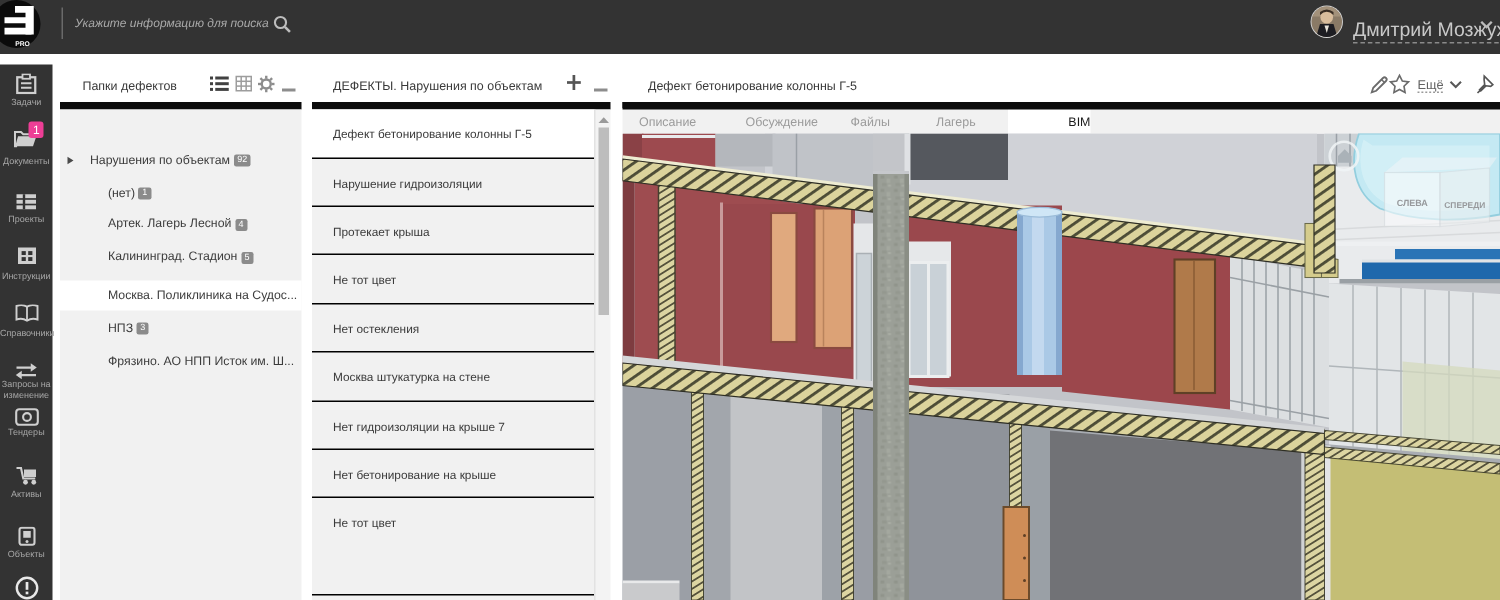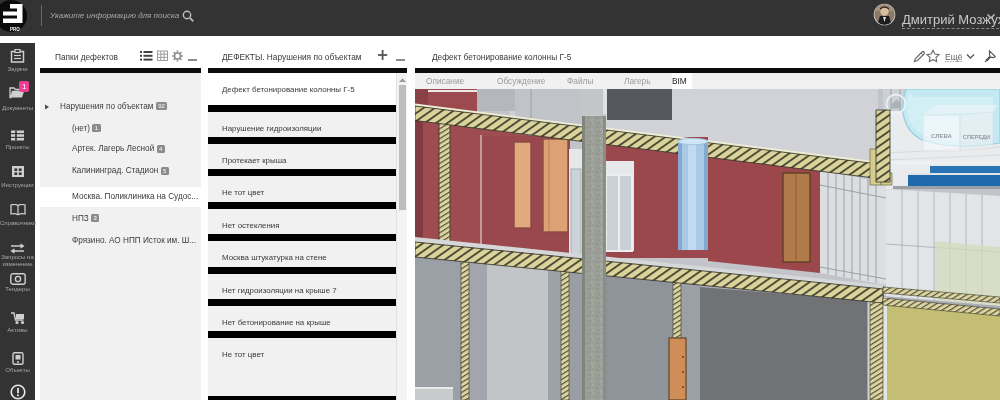--- a/index.html
+++ b/index.html
@@ -23,21 +23,21 @@
 .phead { position:absolute; left:0; top:0; right:0; height:25px; background:#fff; }
 .ptitle { position:absolute; top:9px; font-size:8.3px; color:#3a3a3a; white-space:nowrap; }
 .pbar { position:absolute; left:0; top:25px; right:0; height:5px; background:#0c0c0c; }
 #p2 { left:40px; width:161px; height:357px; }
 #p2body { position:absolute; left:0; top:30px; width:161px; height:327px; background:#f1f1f1; }
 .trow { position:absolute; left:0; width:161px; height:20px; font-size:8.2px; color:#3c3c3c; white-space:nowrap; }
 .trow span.t { position:absolute; top:5px; }
 .badge { display:inline-block; background:#8b8b8b; color:#fff; font-size:6px; line-height:8px; padding:0 2.5px; border-radius:1.5px; vertical-align:0.5px; }
 #p3 { left:208px; width:199px; height:357px; }
 #p3body { position:absolute; left:0; top:30px; width:188px; height:327px; background:#f1f1f1; }
-.litem { position:absolute; left:0; width:188px; background:#f1f1f1; border-top:7px solid #000000; font-size:7.9px; color:#3a3a3a; }
+.litem { position:absolute; left:0; width:188px; background:#f1f1f1; border-top:1px solid #000000; font-size:7.9px; color:#3a3a3a; }
 .litem .lt { position:absolute; left:14px; top:12px; white-space:nowrap; }
 #sbr { position:absolute; left:188px; top:30px; width:11px; height:327px; background:#f3f3f3; border-left:1px solid #e2e2e2; }
 #sbthumb { position:absolute; left:2px; top:12px; width:7px; height:125px; background:#bdbdbd; }
 #p4 { left:415px; width:585px; height:357px; }
 #p4 .ptitle { left:17px; }
 #tabs { position:absolute; left:0; top:29px; width:585px; height:17px; background:#f1f1f1; }
 .tab { position:absolute; top:0; height:17px; font-size:8.3px; color:#9b9b9b; padding-top:4px; }
 .tabact { background:#fff; color:#1c1c1c; }
 #bim { position:absolute; left:0; top:46px; width:585px; height:311px; }
 .hico { position:absolute; }
@@ -288,21 +288,21 @@
         <line x1="1.8" y1="10.2" x2="0" y2="12" stroke="#555" stroke-width="1.1"></line>
       </g>
     </svg>
   </div>
   <div class="pbar" style="height:4px;"></div>
   <div id="tabs">
     <div class="tab" style="left:11px;">Описание</div>
     <div class="tab" style="left:82px;">Обсуждение</div>
     <div class="tab" style="left:140px;margin-left:12px;">Файлы</div>
     <div class="tab" style="left:209px;">Лагерь</div>
-    <div class="tab tabact" style="left:257px; width:20px; text-align:left;">BIM</div>
+    <div class="tab tabact" style="left:257px; width:55px; text-align:right;">BIM</div>
   </div>
   <div id="bim">
 <svg width="585" height="311" viewBox="0 0 585 311">
 <defs>
   <pattern id="ht" width="6.5" height="6.5" patternUnits="userSpaceOnUse" patternTransform="rotate(55)">
     <rect width="6.5" height="6.5" fill="#dbd39c"></rect>
     <rect width="1.9" height="6.5" fill="#4c4c36"></rect>
   </pattern>
   <pattern id="ht2" width="4.2" height="4.2" patternUnits="userSpaceOnUse" patternTransform="rotate(58)">
     <rect width="4.2" height="4.2" fill="#dcd5a2"></rect>

